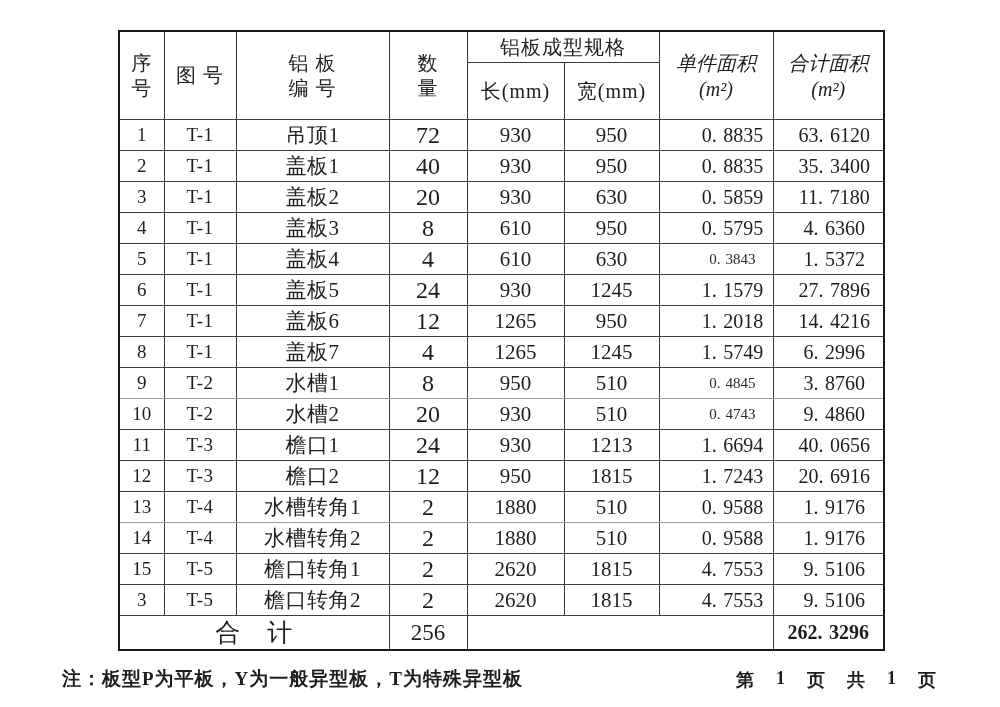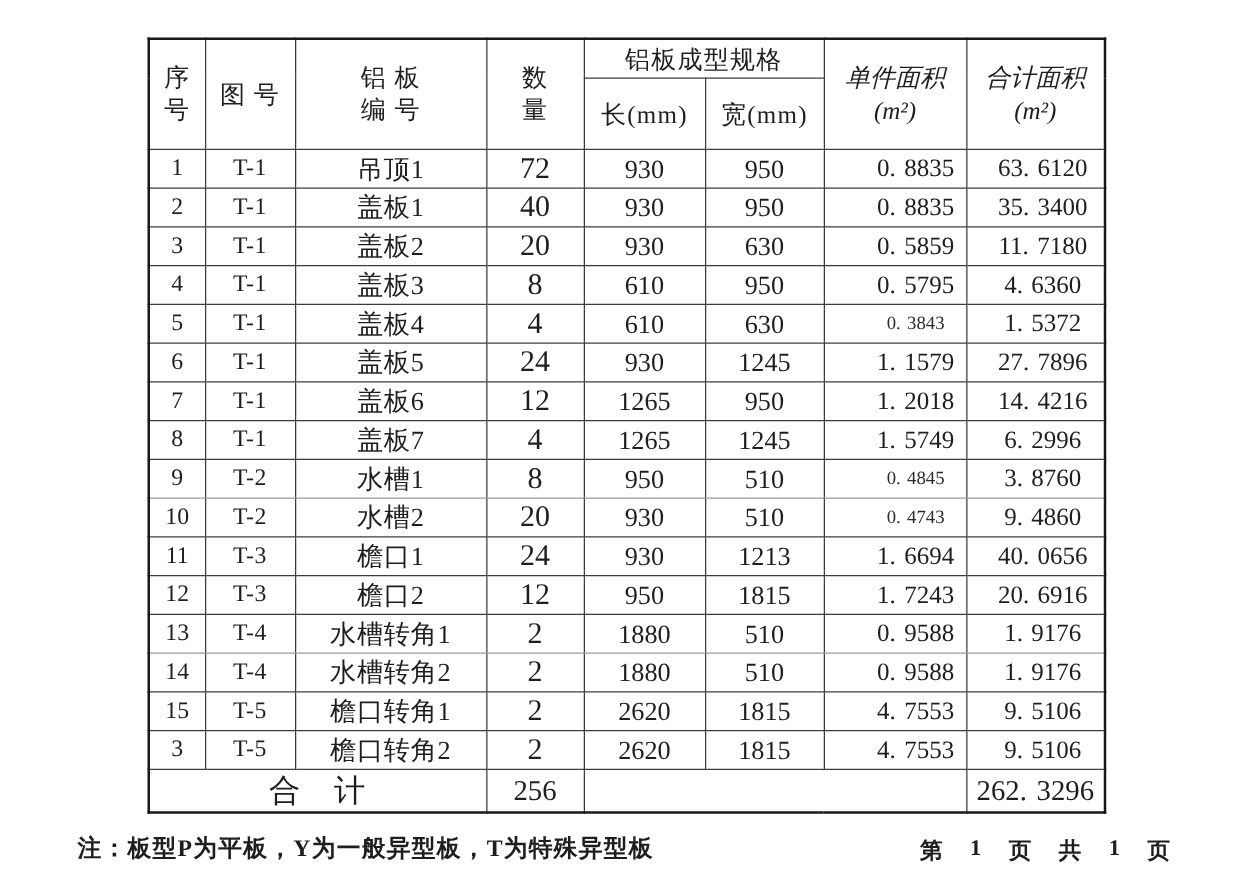--- a/index.html
+++ b/index.html
@@ -34,21 +34,21 @@
   tbody td:nth-child(5) { font-size:21px; }
   tbody td:nth-child(6) { font-size:21px; }
   tbody td:nth-child(7) { font-size:20px;padding-left:33px; }
   tbody td:nth-child(8) { font-size:20px;padding-left:12px; }
   tbody td.small { font-size:15px; color:#2b2b2b;margin-left:10px; }
   tr.light-bottom td { border-bottom-color:#9b9b9b; }
 
   tfoot td { height:32px;margin-left:25px; }
   tfoot td.total-label { font-size:25px; letter-spacing:1px; }
   tfoot td.total-qty { font-size:23px; }
-  tfoot td.total-area { font-size:23px; }
+  tfoot td.total-area { font-size:20px;font-weight:bold; }
 
   .note {
     position:absolute; left:62px; top:666px;
     font-weight:bold; font-size:19px; letter-spacing:1px;
     white-space:nowrap;
   }
   .pager {
     position:absolute; right:64px; top:668px;
     display:flex; gap:22px;
     font-weight:bold; font-size:18px;

